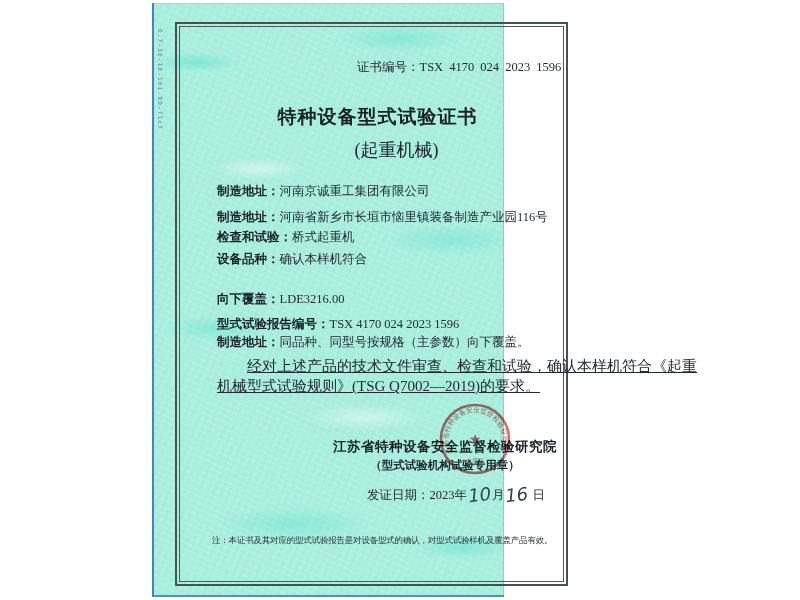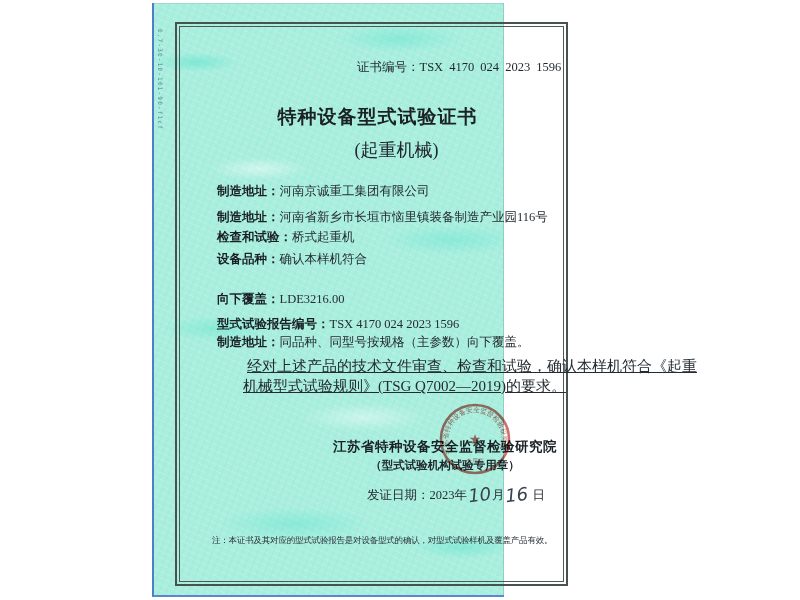--- a/index.html
+++ b/index.html
@@ -61,21 +61,21 @@
   }
   .row {
     position:absolute; left:63px; font-size:12.5px; white-space:nowrap; color:#242b31;
   }
   .row .lbl { font-weight:bold; color:#1a2126; }
   .u { border-bottom:1px solid #2a3237; padding:0 2px; }
   .statement {
     position:absolute; left:63px; width:350px; font-size:15px; color:#242b31; white-space:nowrap;text-decoration:underline;
   }
   .st1 { top:354px; text-indent:2em; }
-  .st2 { top:374px;margin-left:26px; }
+  .st2 { top:374px; }
   .issuer {
     position:absolute; left:166px; top:435px; width:250px; text-align:center;
     font-size:13.5px; font-weight:bold; letter-spacing:.5px; color:#1a2126;
   }
   .seal-note {
     position:absolute; left:166px; top:455px; width:250px; text-align:center;
     font-size:11.5px; color:#222a30;font-weight:bold;
   }
   .issue-date {
     position:absolute; left:213px; top:484px; font-size:12.5px; color:#242b31; white-space:nowrap;

